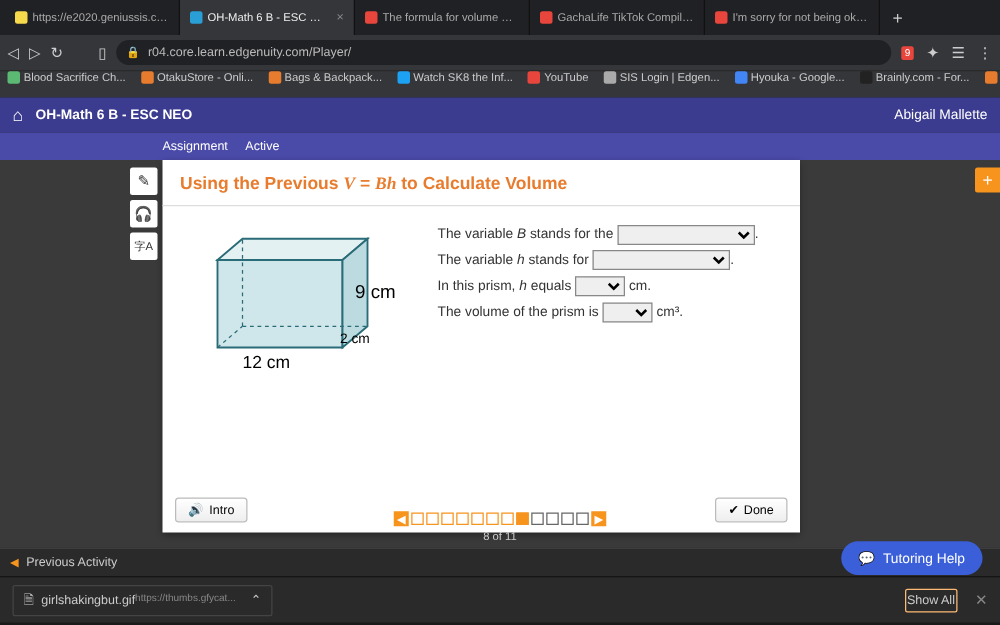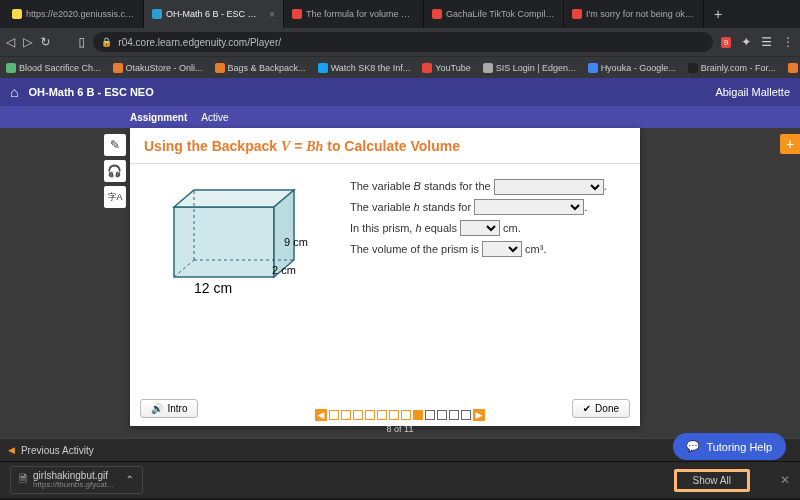--- a/index.html
+++ b/index.html
@@ -9,27 +9,27 @@
 .tab.active{background:#35363a;color:#eee}
 .tab .fav{width:10px;height:10px;border-radius:2px;display:inline-block;flex-shrink:0}
 .tab .x{margin-left:4px;font-size:10px;color:#888}
 .newtab{color:#ccc;padding:0 10px;display:flex;align-items:center;font-size:14px}
 .navbar{background:#35363a;height:28px;display:flex;align-items:center;padding:0 6px;gap:8px}
 .navbtn{color:#ccc;font-size:12px;cursor:pointer}
 .url{background:#202124;border-radius:12px;flex:1;height:20px;display:flex;align-items:center;padding:0 8px;color:#bbb;font-size:10px;gap:6px}
 .lock{font-size:9px;color:#888}
 .ext{display:flex;gap:10px;color:#ccc;font-size:12px;align-items:center}
 .extbadge{background:#e8453c;color:#fff;font-size:8px;padding:1px 3px;border-radius:2px}
-.bookmarks{background:#35363a;height:22px;border-top:1px solid #2a2a2a;display:flex;align-items:center;padding:0 6px;gap:12px}
+.bookmarks{background:#35363a;height:22px;border-top:1px solid #2a2a2a;display:flex;align-items:flex-start;padding:0 6px;gap:12px}
 .bm{color:#ccc;font-size:9px;display:flex;align-items:center;gap:3px;white-space:nowrap}
 .bm .fav{width:10px;height:10px;border-radius:2px;display:inline-block}
 .apphdr{background:#3b3b8f;height:28px;display:flex;align-items:center;justify-content:space-between;padding:0 10px;color:#fff;font-size:11px}
 .home{font-size:14px}
 .subhdr{background:#4a4aa8;height:22px;display:flex;align-items:center;padding-left:130px;gap:14px;color:#fff;font-size:10px}
-.subhdr .assign{font-weight:bold}
+.subhdr .assign{font-weight:normal}
 .stage{position:relative;height:310px;background:#3a3a3a}
 .tools{position:absolute;left:104px;top:6px;display:flex;flex-direction:column;gap:4px}
 .tool{width:22px;height:22px;background:#fff;border-radius:2px;display:flex;align-items:center;justify-content:center;font-size:12px;color:#333}
 .card{position:absolute;left:130px;top:0;width:510px;height:298px;background:#fff;box-shadow:0 2px 6px rgba(0,0,0,.4)}
 .cardtitle{padding:10px 14px 8px;border-bottom:1px solid #ddd;font-size:14px;color:#e87c2e;font-weight:bold}
 .cardtitle i{font-style:italic;font-family:Georgia,serif}
 .cardbody{display:flex;padding:8px 14px;gap:16px}
 .figwrap{width:190px;position:relative;height:140px}
 .prism{position:absolute;left:20px;top:10px}
 .q{padding-top:4px;font-size:11px;color:#333;line-height:1.9}
@@ -41,23 +41,23 @@
 .pager{position:absolute;left:50%;transform:translateX(-50%);bottom:4px;display:flex;flex-direction:column;align-items:center;gap:3px;font-size:9px;color:#ccc}
 .dots{display:flex;gap:2px;align-items:center}
 .sq{width:10px;height:10px;border:1px solid #f7941e}
 .sq.fill{background:#f7941e}
 .sq.dis{border-color:#666}
 .arrow{width:12px;height:12px;background:#f7941e;color:#fff;font-size:9px;display:flex;align-items:center;justify-content:center}
 .prevbar{background:#2a2a2a;height:24px;display:flex;align-items:center;padding:0 8px;color:#ccc;font-size:10px;border-top:1px solid #444;border-bottom:1px solid #111}
 .prevbar .arr{color:#f7941e;margin-right:6px;font-size:9px}
 .dlbar{background:#2a2a2a;height:36px;display:flex;align-items:center;justify-content:space-between;padding:0 10px;color:#ccc;font-size:10px}
 .dlitem{display:flex;align-items:center;gap:6px;border:1px solid #444;padding:3px 8px;border-radius:2px}
-.dlitem .fn{display:flex;flex-direction:column;line-height:1.1}
+.dlitem .fn{display:flex;flex-direction:row;line-height:1.1}
 .dlitem .sub{font-size:8px;color:#888}
-.showall{border:3px solid #fdba74;padding:3px 16px;border-radius:2px;margin-right:20px}
+.showall{border:1px solid #fdba74;padding:3px 1px;border-radius:2px;margin-right:4px}
 .closebar{color:#888;font-size:12px;cursor:pointer}
 </style>
 </head>
 <body>
 
 <div class="titlebar" id="tabstrip">
     <div class="tab">
       <span class="fav" style="background:#f7d94c"></span>
       <span style="overflow:hidden;text-overflow:ellipsis">https://e2020.geniussis.com/FED</span>
     </div>
@@ -127,33 +127,33 @@
   <div class="tools">
     <div class="tool">✎</div>
     <div class="tool">🎧</div>
     <div class="tool" style="font-size:9px">字A</div>
   </div>
 
   <div class="addbtn">+</div>
 
   <div class="card">
     <div class="cardtitle">
-      <span>Using the Backpack </span><i>V</i><span> = </span><i>Bh</i><span> to Calculate Volume</span>
+      <span>Using the Previous </span><i>V</i><span> = </span><i>Bh</i><span> to Calculate Volume</span>
     </div>
     <div class="cardbody">
       <div class="figwrap">
         <svg class="prism" width="170" height="130">
           <polygon points="10,25 110,25 110,95 10,95" fill="#cfe6ea" stroke="#2a6b78" stroke-width="1.5"></polygon>
           <polygon points="10,25 30,8 130,8 110,25" fill="#e3f1f3" stroke="#2a6b78" stroke-width="1.5"></polygon>
           <polygon points="110,25 130,8 130,78 110,95" fill="#bcdbe0" stroke="#2a6b78" stroke-width="1.5"></polygon>
           <line x1="10" y1="95" x2="30" y2="78" stroke="#2a6b78" stroke-dasharray="3,3"></line>
           <line x1="30" y1="78" x2="30" y2="8" stroke="#2a6b78" stroke-dasharray="3,3"></line>
           <line x1="30" y1="78" x2="130" y2="78" stroke="#2a6b78" stroke-dasharray="3,3"></line>
         </svg>
-        <span style="position:absolute;left:140px;top:64px;font-size:11px">9 cm</span>
+        <span style="position:absolute;left:140px;top:52px;font-size:15px">9 cm</span>
         <span style="position:absolute;left:128px;top:92px;font-size:11px">2 cm</span>
         <span style="position:absolute;left:50px;top:108px;font-size:14px">12 cm</span>
       </div>
       <div class="q">
         <div><span>The variable </span><i>B</i><span> stands for the </span><select style="width:110px"></select>.</div>
         <div><span>The variable </span><i>h</i><span> stands for </span><select style="width:110px"></select>.</div>
         <div><span>In this prism, </span><i>h</i><span> equals </span><select style="width:40px"></select><span> cm.</span></div>
         <div><span>The volume of the prism is </span><select style="width:40px"></select><span> cm³</span><span>.</span></div>
       </div>
     </div>

